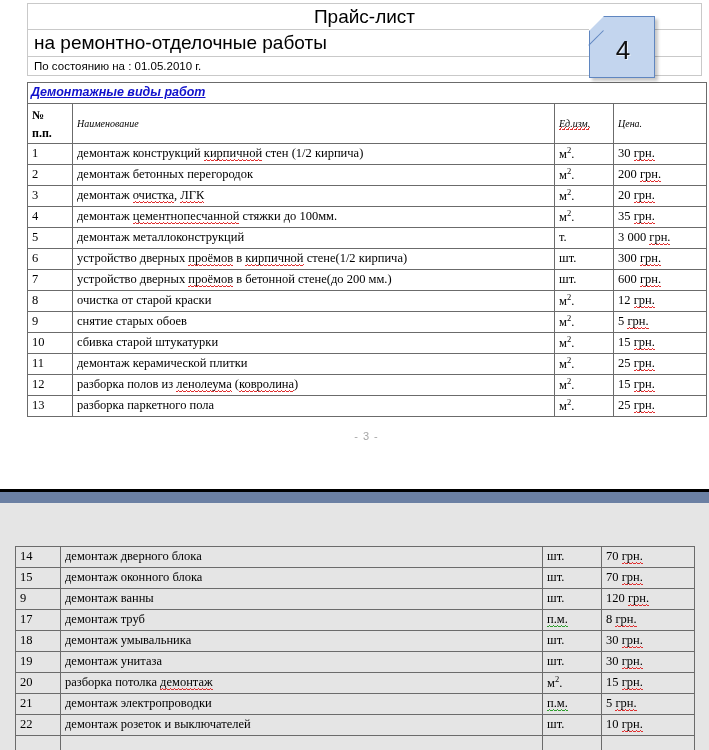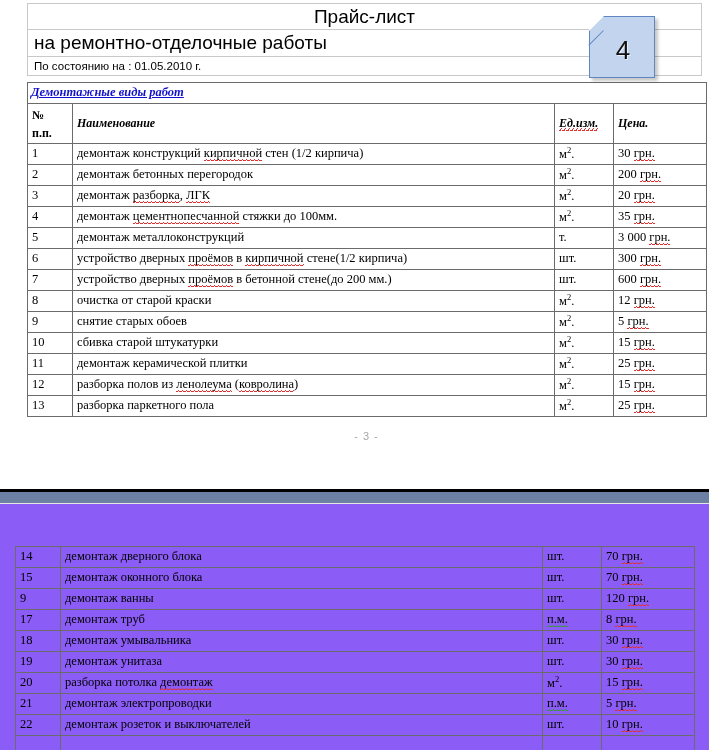--- a/index.html
+++ b/index.html
@@ -58,27 +58,27 @@
     border: 1px solid #6b6b6b;
     height: 21px;
     padding-left: 3px;
   }
   .sec-label {
     color: #1111cc;
     font-weight: bold;
     font-style: italic;
     font-size: 12.5px;
     text-decoration: underline;
-    font-family: Liberation Serif, serif;
+    font-family: Liberation Sans, sans-serif;
   }
   .hdr-row td {
     height: 40px;
-    font-weight: bold;
+    font-weight: normal;
     font-style: italic;
-    font-size: 12px;
+    font-size: 10px;
     vertical-align: middle;
     white-space: normal;
     line-height: 1.15;
   }
   .hdr-row td.col-num {
     font-style: normal;
     font-weight: bold;
     vertical-align: middle;
     font-size: 12px;
     line-height: 1.5;
@@ -115,21 +115,21 @@
     color: #a6a6a6;
     letter-spacing: 1px;
   }
 
   
   .pb-black { position: absolute; left: 0; top: 489px; width: 709px; height: 3px; background: #000000; }
   .pb-blue  { position: absolute; left: 0; top: 492px; width: 709px; height: 11px; background: #6b80a3; }
   .pb-shadow{ position: absolute; left: 0; top: 503px; width: 709px; height: 1px; background: #e6e6e6; }
 
   
-  .page2 { position: absolute; left: 0; top: 504px; width: 709px; height: 246px; background: #8b5cf6; }
+  .page2 { position: absolute; left: 0; top: 504px; width: 709px; height: 246px; background: #e5e5e5; }
 
   
   .note {
     position: absolute; left: 589px; top: 16px;
     width: 66px; height: 62px;
     background: #c3d5ee;
     border: 1px solid #5f86c0;
     box-shadow: 3px 3px 3px rgba(0,0,0,0.22);
     z-index: 30;
   }
@@ -206,21 +206,21 @@
             <td class="col-price">30 <span class="sp">грн.</span></td>
           </tr>
           <tr class="data-row">
             <td class="col-num">2</td>
             <td class="col-name">демонтаж бетонных перегородок</td>
             <td class="col-unit">м<span class="sup">2</span>.</td>
             <td class="col-price">200 <span class="sp">грн.</span></td>
           </tr>
           <tr class="data-row">
             <td class="col-num">3</td>
-            <td class="col-name">демонтаж <span class="sp">разборка</span>, <span class="sp">ЛГК</span></td>
+            <td class="col-name">демонтаж <span class="sp">очистка</span>, <span class="sp">ЛГК</span></td>
             <td class="col-unit">м<span class="sup">2</span>.</td>
             <td class="col-price">20 <span class="sp">грн.</span></td>
           </tr>
           <tr class="data-row">
             <td class="col-num">4</td>
             <td class="col-name">демонтаж <span class="sp">цементнопесчанной</span> стяжки до 100мм.</td>
             <td class="col-unit">м<span class="sup">2</span>.</td>
             <td class="col-price">35 <span class="sp">грн.</span></td>
           </tr>
           <tr class="data-row">

